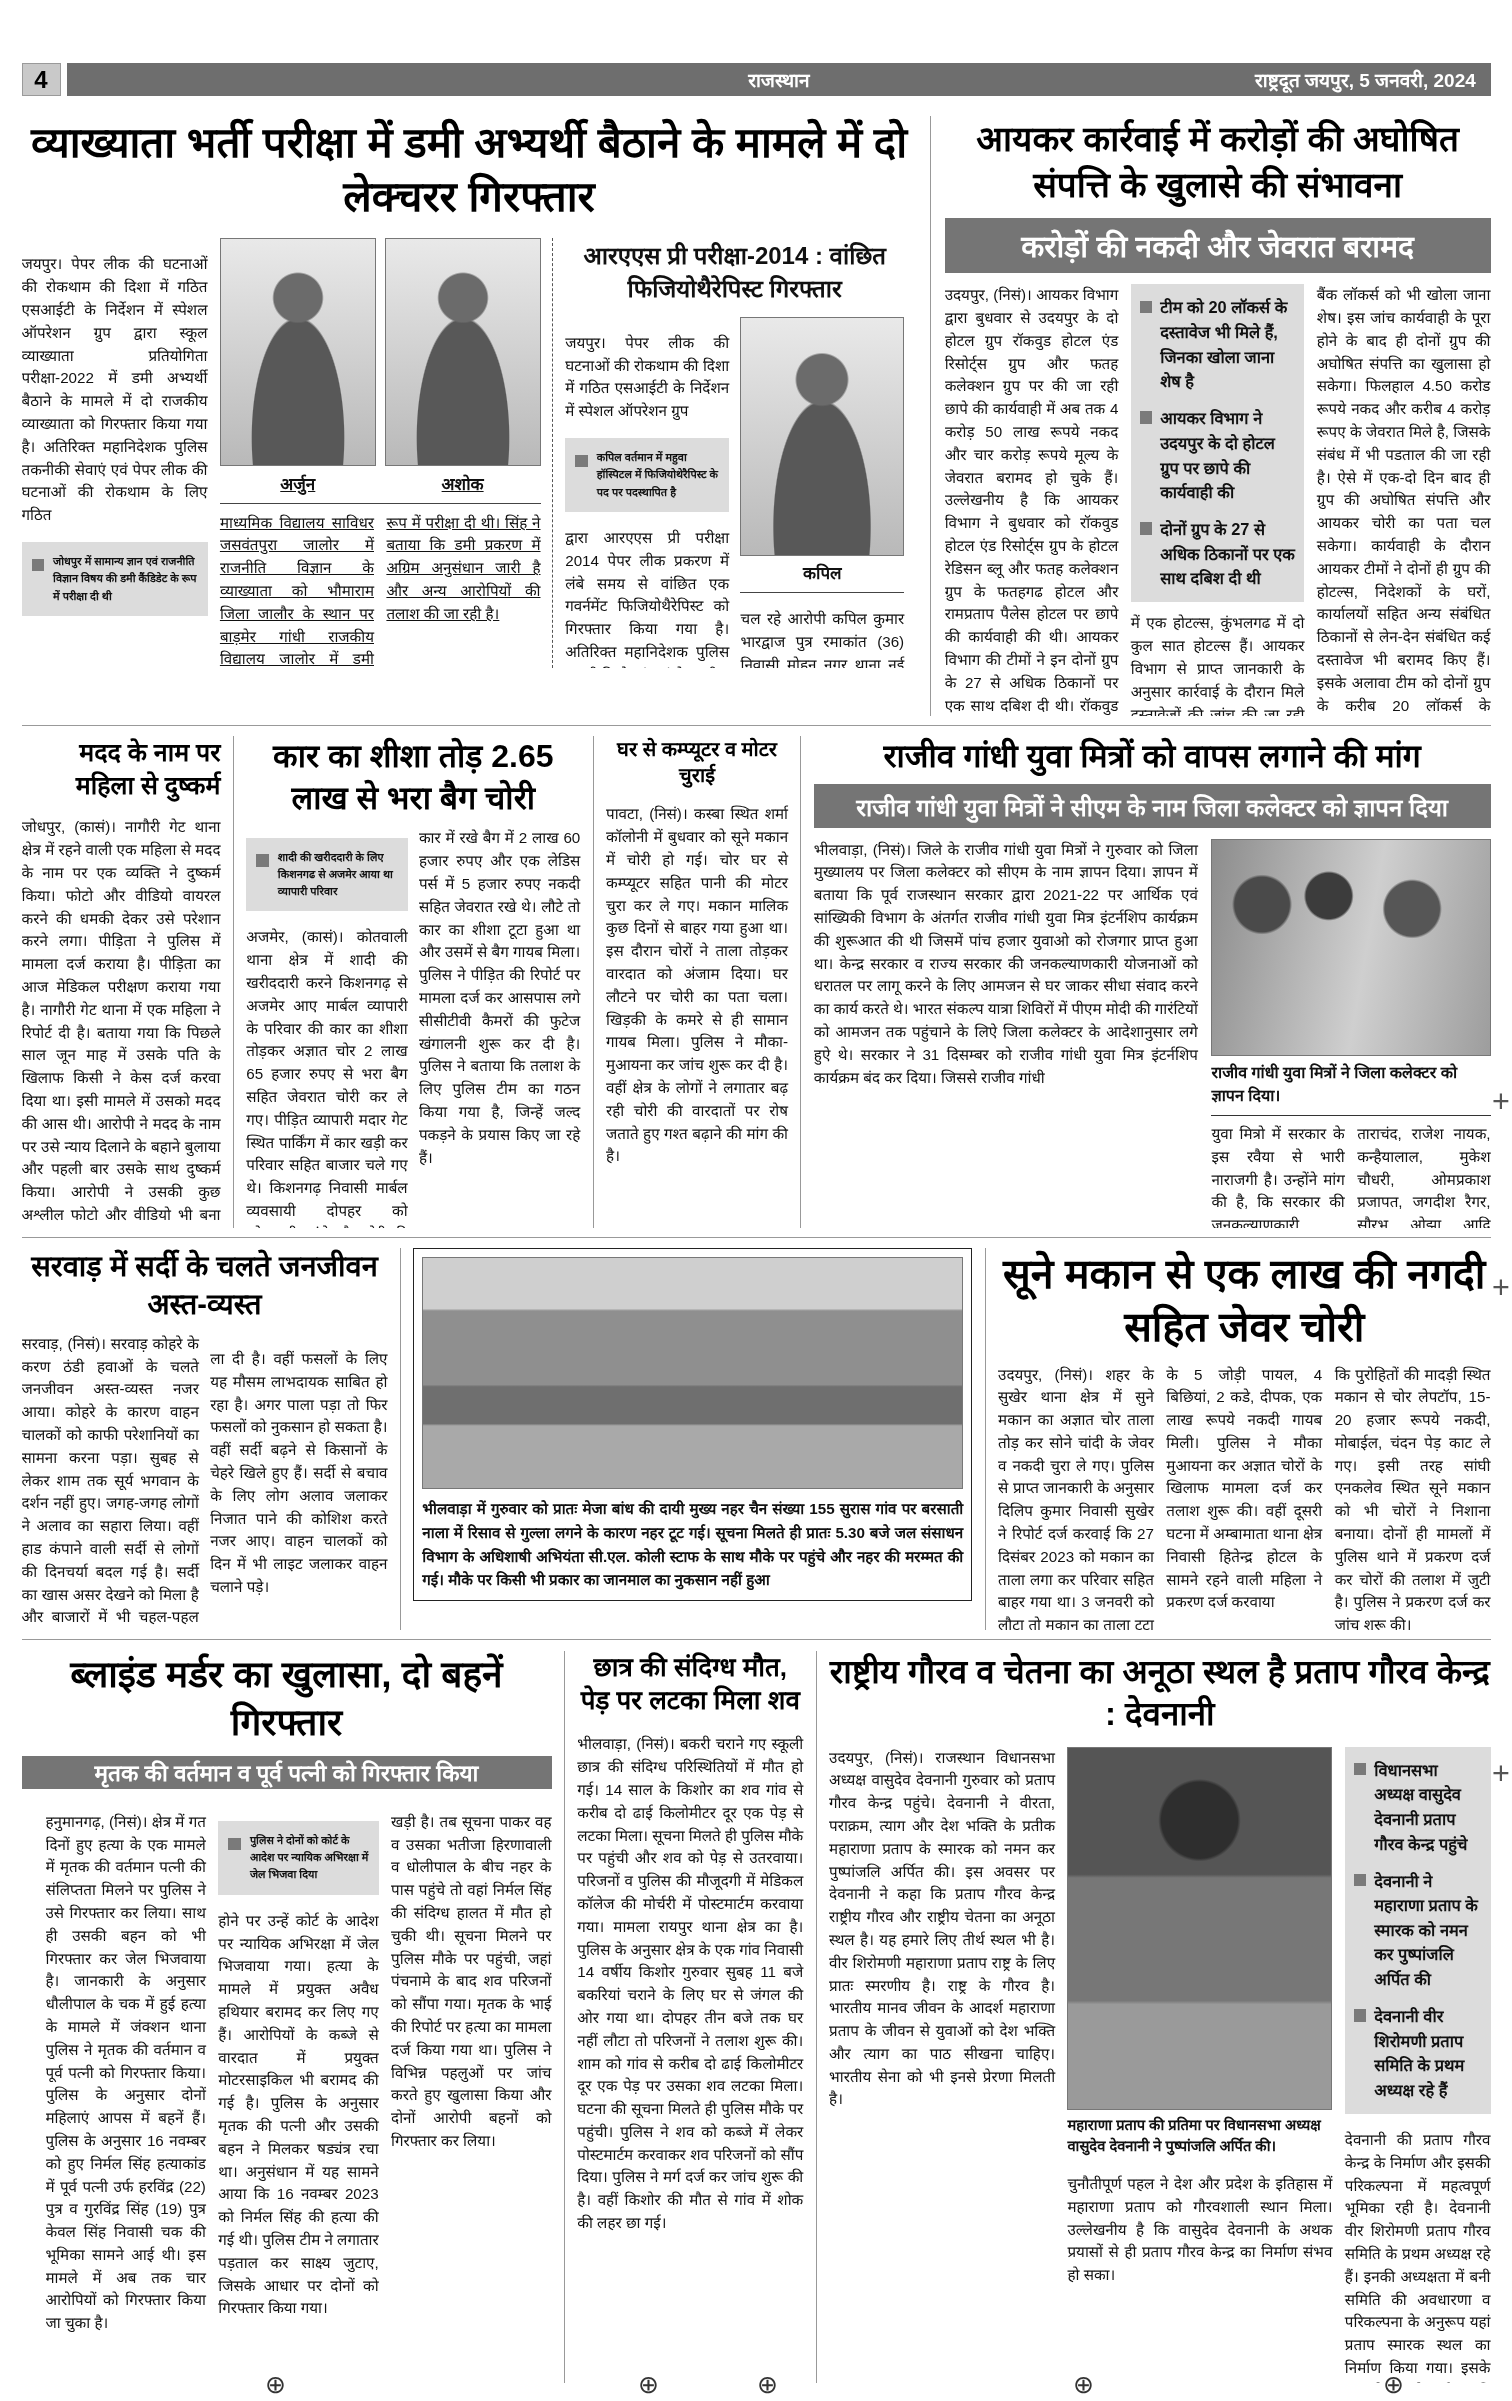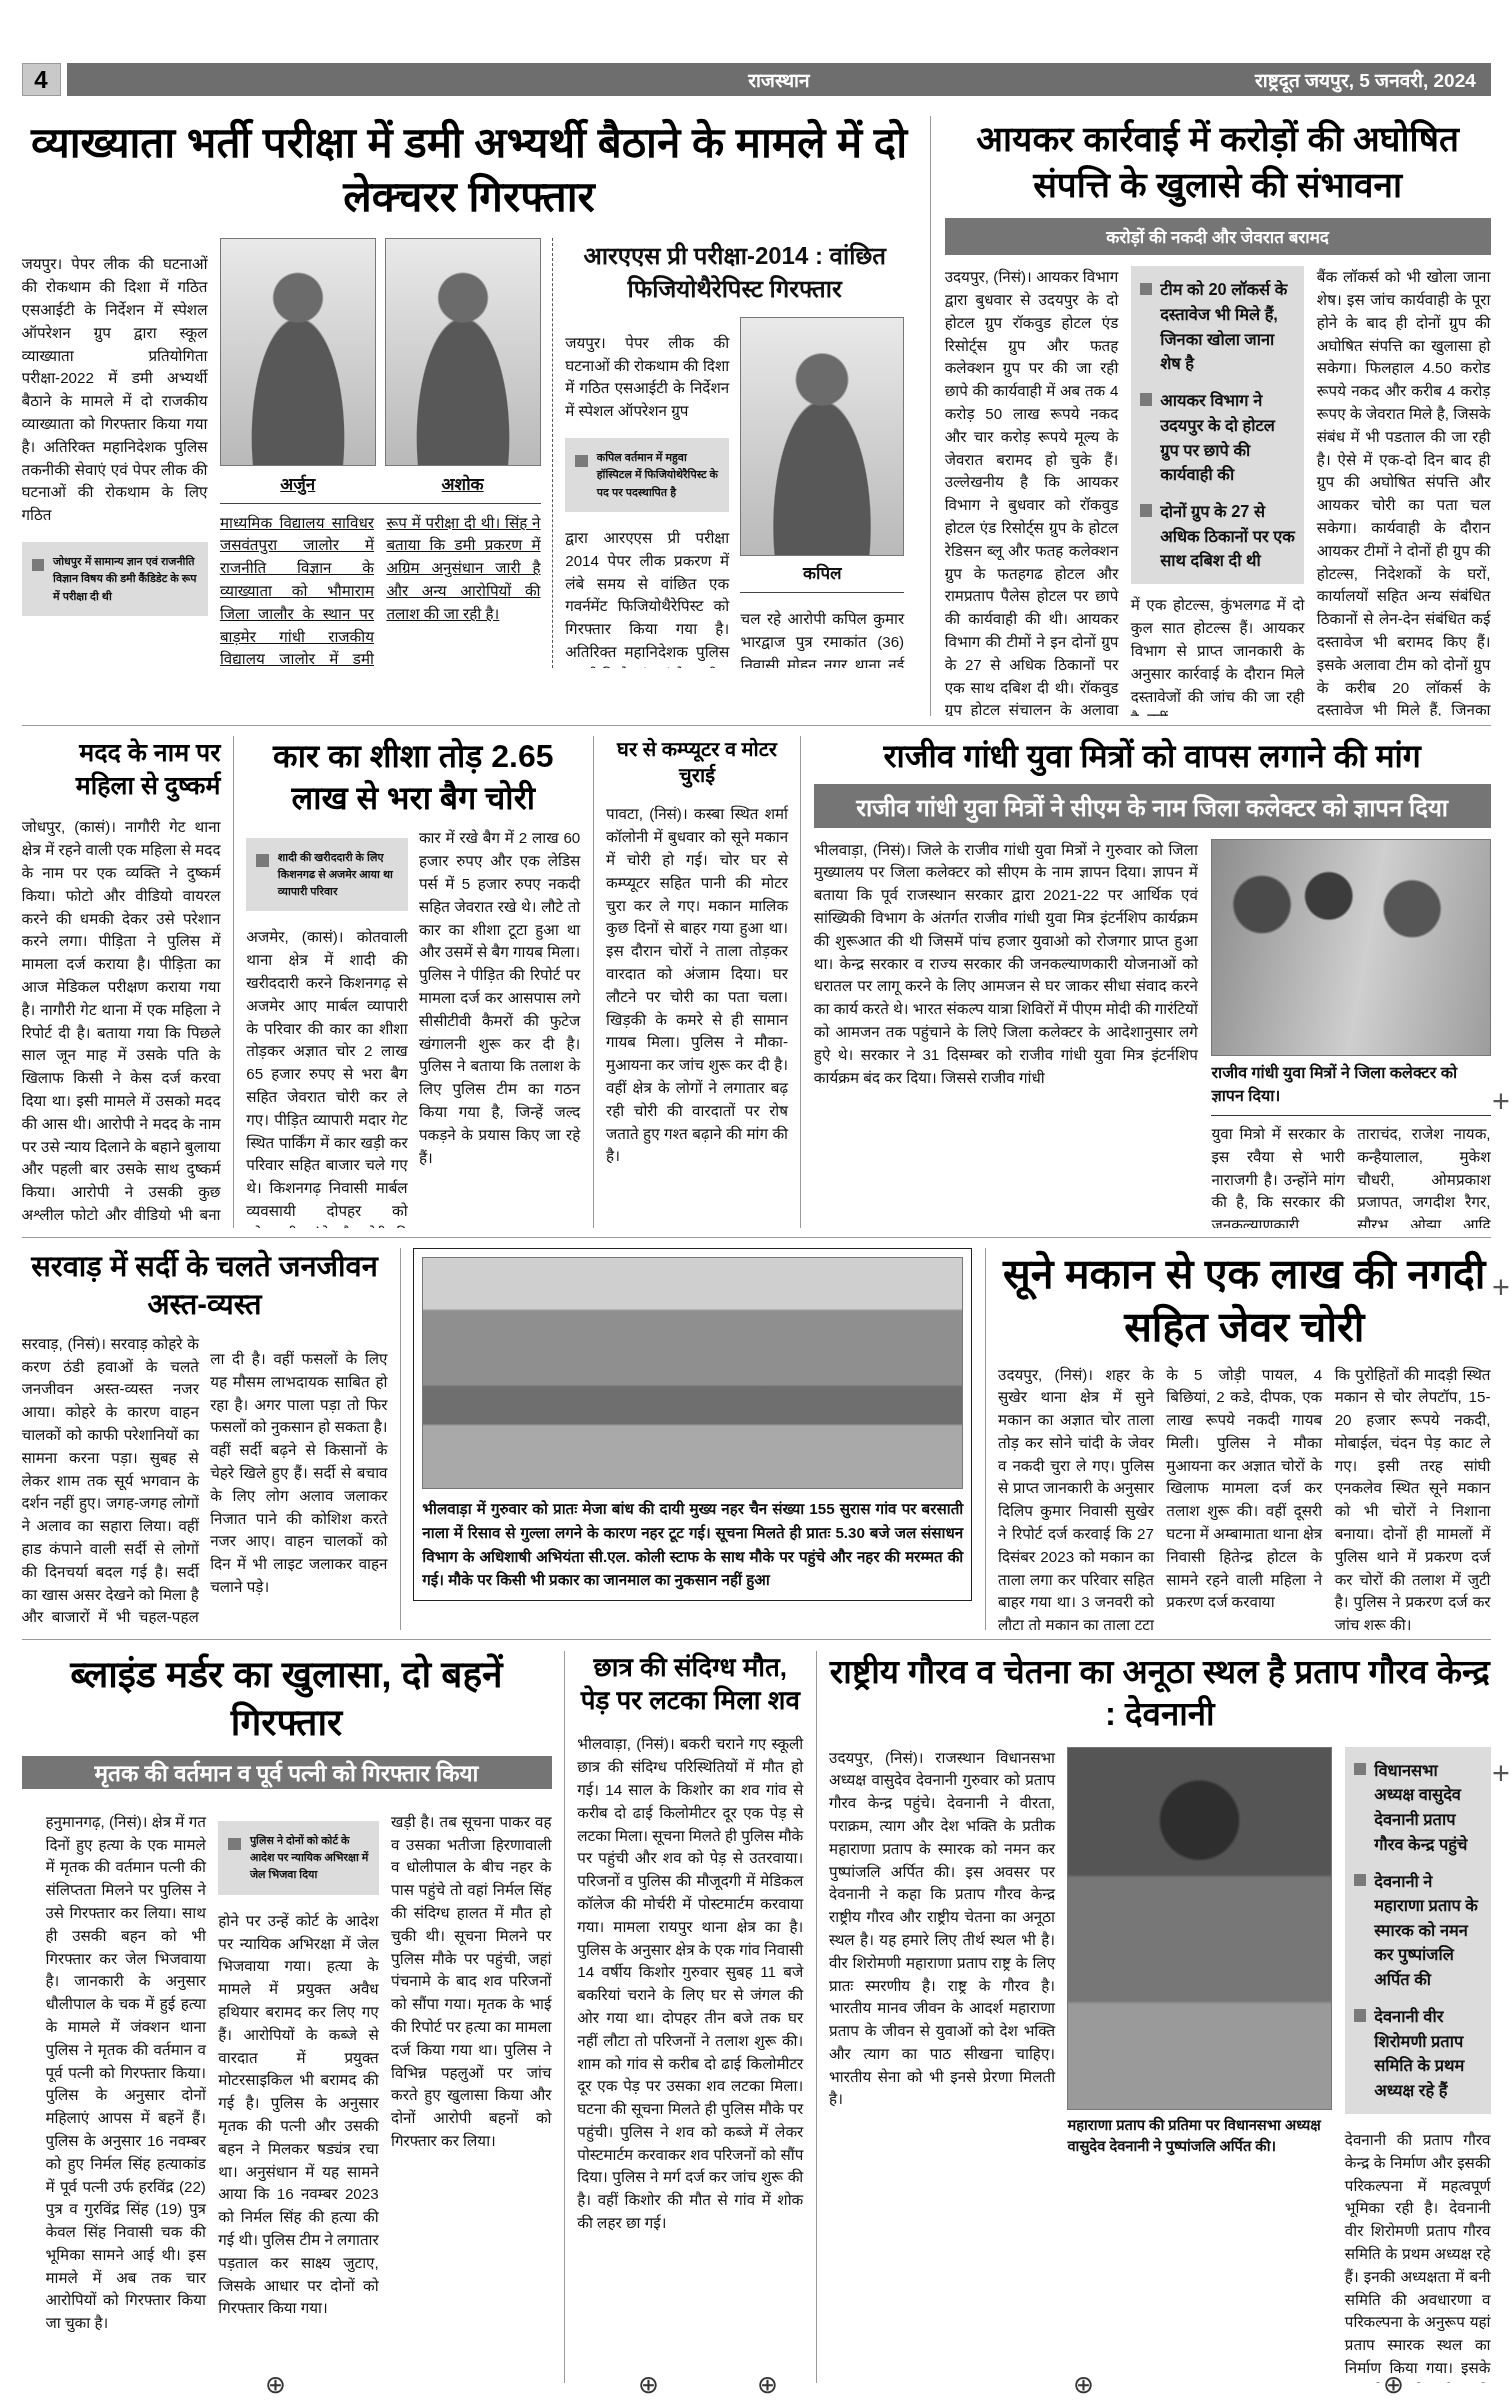--- a/index.html
+++ b/index.html
@@ -41,21 +41,21 @@
   .two-col{display:flex;gap:12.4px;}
   .two-col>div{flex:1;}
   .lect-mid{width:339px;border-left:1.1px dashed #555;margin-left:11.3px;padding-left:12.4px;}
   .lect-sub{font-size:24px;font-weight:bold;text-align:center;line-height:1.35;margin:2.3px 0 11.3px;}
   .lect-mid-row{display:flex;gap:11.3px;}
   .lmc1{width:164px;}
   .lmc2{flex:1;}
   .kapil{height:237px;}
   
   .h-inc{font-size:35px;line-height:1.3;text-align:center;margin-bottom:11.3px;}
-  .inc-kicker{font-size:17px;padding:6.8px 0;margin-bottom:11.3px;}
+  .inc-kicker{font-size:30px;padding:6.8px 0;margin-bottom:11.3px;}
   .inc-cols{display:flex;gap:12.4px;overflow:hidden;}
   .inc-col{flex:1;}
   .bulletbox{background:#dcdcdc;padding:11.3px 9px;margin-bottom:10.2px;}
   .bullet-item{display:flex;gap:8px;margin-bottom:12.4px;}
   .bullet-item:last-child{margin-bottom:0;}
   .b-sq{width:12.4px;height:12.4px;background:#7a7a7a;flex:none;margin-top:5.1px;}
   .b-text{font-weight:bold;font-size:16.4px;line-height:1.5;}
   
   .band{display:flex;overflow:hidden;border-top:0.6px solid #999;margin-top:9px;padding-top:10.2px;}
   .sep{border-left:0.6px solid #999;padding-left:12.4px;margin-left:12.4px;}
@@ -308,20 +308,21 @@
         <p class="body">भीलवाड़ा, (निसं)। बकरी चराने गए स्कूली छात्र की संदिग्ध परिस्थितियों में मौत हो गई। 14 साल के किशोर का शव गांव से करीब दो ढाई किलोमीटर दूर एक पेड़ से लटका मिला। सूचना मिलते ही पुलिस मौके पर पहुंची और शव को पेड़ से उतरवाया। परिजनों व पुलिस की मौजूदगी में मेडिकल कॉलेज की मोर्चरी में पोस्टमार्टम करवाया गया। मामला रायपुर थाना क्षेत्र का है। पुलिस के अनुसार क्षेत्र के एक गांव निवासी 14 वर्षीय किशोर गुरुवार सुबह 11 बजे बकरियां चराने के लिए घर से जंगल की ओर गया था। दोपहर तीन बजे तक घर नहीं लौटा तो परिजनों ने तलाश शुरू की। शाम को गांव से करीब दो ढाई किलोमीटर दूर एक पेड़ पर उसका शव लटका मिला। घटना की सूचना मिलते ही पुलिस मौके पर पहुंची। पुलिस ने शव को कब्जे में लेकर पोस्टमार्टम करवाकर शव परिजनों को सौंप दिया। पुलिस ने मर्ग दर्ज कर जांच शुरू की है। वहीं किशोर की मौत से गांव में शोक की लहर छा गई।</p>
       </article>
 
       <article class="art-pratap sep">
         <h2 class="headline h-pratap">राष्ट्रीय गौरव व चेतना का अनूठा स्थल है प्रताप गौरव केन्द्र : देवनानी</h2>
         <div class="pratap-row">
           <div class="pratap-c1 body">उदयपुर, (निसं)। राजस्थान विधानसभा अध्यक्ष वासुदेव देवनानी गुरुवार को प्रताप गौरव केन्द्र पहुंचे। देवनानी ने वीरता, पराक्रम, त्याग और देश भक्ति के प्रतीक महाराणा प्रताप के स्मारक को नमन कर पुष्पांजलि अर्पित की। इस अवसर पर देवनानी ने कहा कि प्रताप गौरव केन्द्र राष्ट्रीय गौरव और राष्ट्रीय चेतना का अनूठा स्थल है। यह हमारे लिए तीर्थ स्थल भी है। वीर शिरोमणी महाराणा प्रताप राष्ट्र के लिए प्रातः स्मरणीय है। राष्ट्र के गौरव है। भारतीय मानव जीवन के आदर्श महाराणा प्रताप के जीवन से युवाओं को देश भक्ति और त्याग का पाठ सीखना चाहिए। भारतीय सेना को भी इनसे प्रेरणा मिलती है।</div>
           <div class="pratap-mid">
             <div class="photo statuephoto"></div>
             <div class="pratap-cap">महाराणा प्रताप की प्रतिमा पर विधानसभा अध्यक्ष वासुदेव देवनानी ने पुष्पांजलि अर्पित की।</div>
+            <p class="body">चुनौतीपूर्ण पहल ने देश और प्रदेश के इतिहास में महाराणा प्रताप को गौरवशाली स्थान मिला। उल्लेखनीय है कि वासुदेव देवनानी के अथक प्रयासों से ही प्रताप गौरव केन्द्र का निर्माण संभव हो सका।</p>
           </div>
           <div class="pratap-right">
             <div class="bulletbox">
               <div class="bullet-item">
                 <span class="b-sq"></span>
                 <span class="b-text">विधानसभा अध्यक्ष वासुदेव देवनानी प्रताप गौरव केन्द्र पहुंचे</span>
               </div>
               <div class="bullet-item">
                 <span class="b-sq"></span>
                 <span class="b-text">देवनानी ने महाराणा प्रताप के स्मारक को नमन कर पुष्पांजलि अर्पित की</span>

